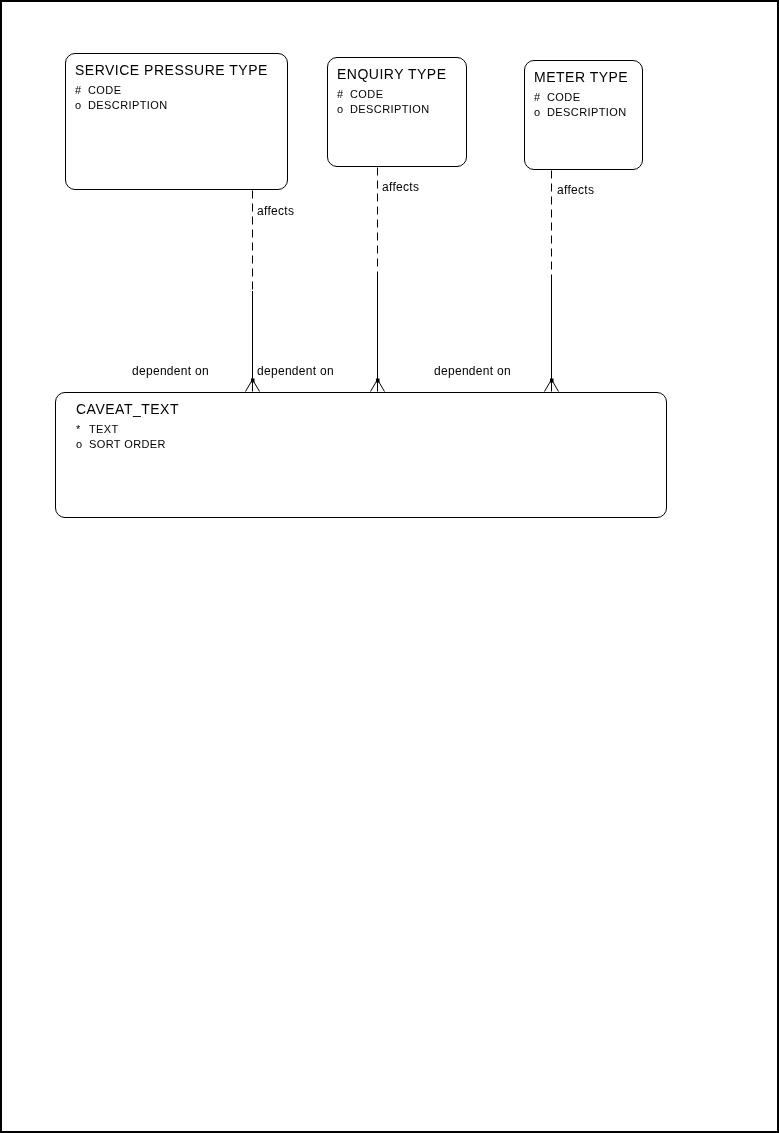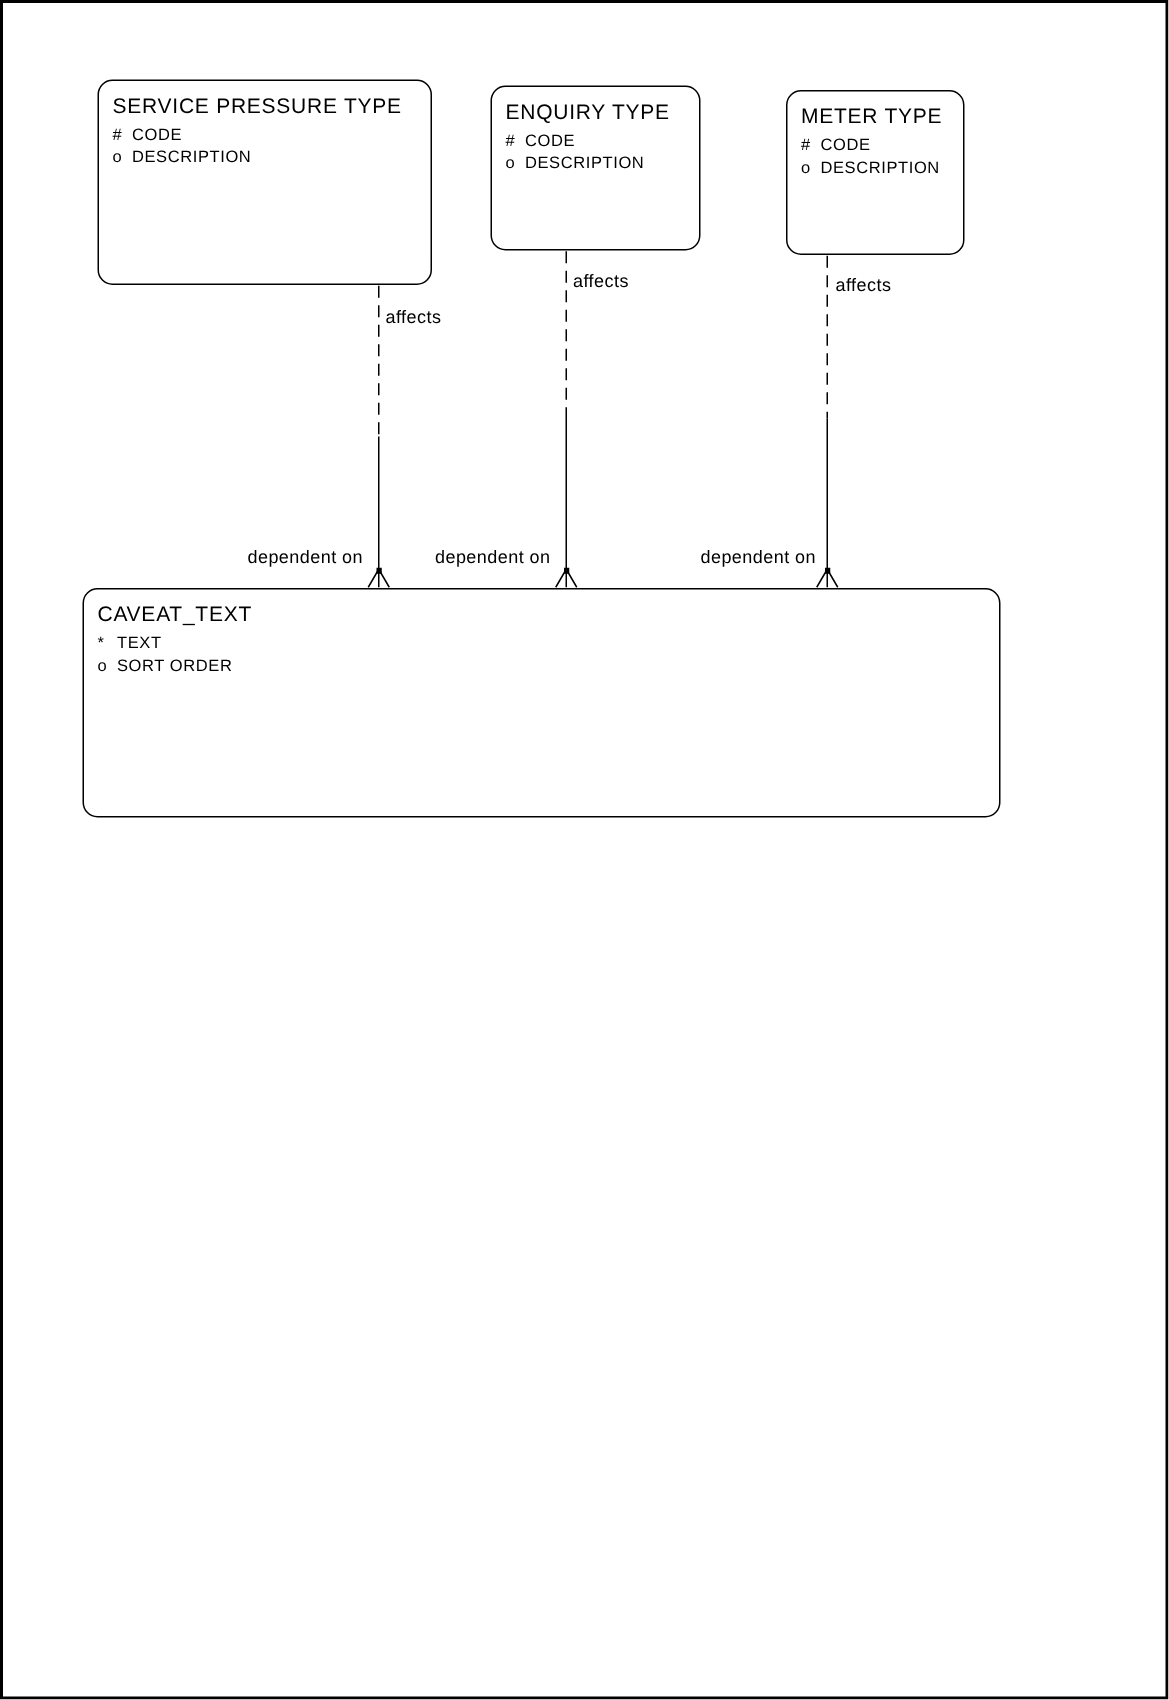--- a/index.html
+++ b/index.html
@@ -39,21 +39,21 @@
   }
   .attr .marker { display: inline-block; width: 13px; }
 
   .rel-label {
     position: absolute;
     font-size: 12px;
     line-height: 15px;
     letter-spacing: 0.3px;
     white-space: nowrap;
   }
-  .rel-label.to-right { text-align: right; }
+  .rel-label.to-right { text-align: left; }
 
   .connector-layer {
     position: absolute;
     left: 0; top: 0;
     pointer-events: none;
   }
 </style>
 </head>
 <body>
 
@@ -88,21 +88,21 @@
     <div class="attrs">
       <div class="attr">
         <span class="marker">#</span><span>CODE</span>
       </div>
       <div class="attr">
         <span class="marker">o</span><span>DESCRIPTION</span>
       </div>
     </div>
   </div>
 
-  <div class="entity" style="left:53px; top:390px; width:612px; height:153px;">
+  <div class="entity" style="left:53px; top:390px; width:612px; height:126px;padding-left:11px;">
     <div class="entity-title">CAVEAT_TEXT</div>
     <div class="attrs">
       <div class="attr">
         <span class="marker">*</span><span>TEXT</span>
       </div>
       <div class="attr">
         <span class="marker">o</span><span>SORT ORDER</span>
       </div>
     </div>
   </div>

